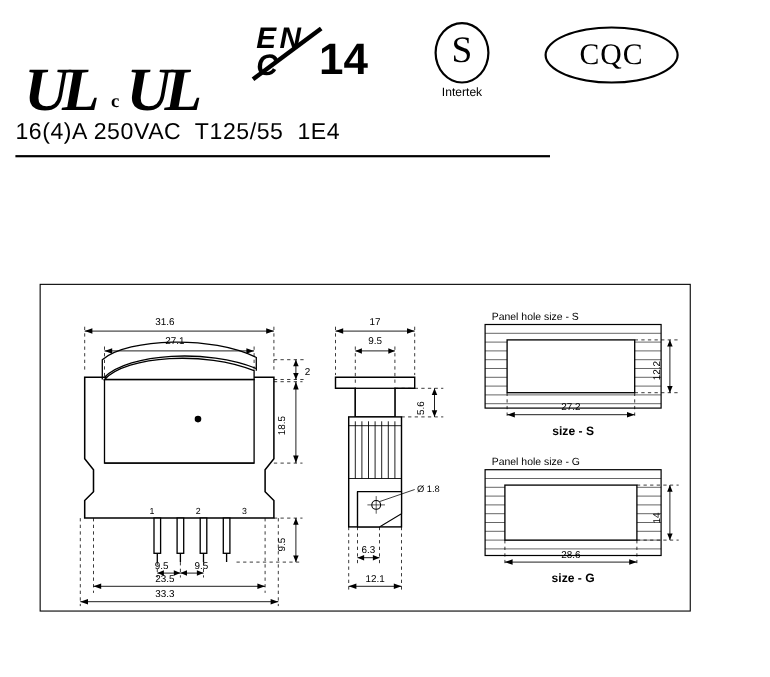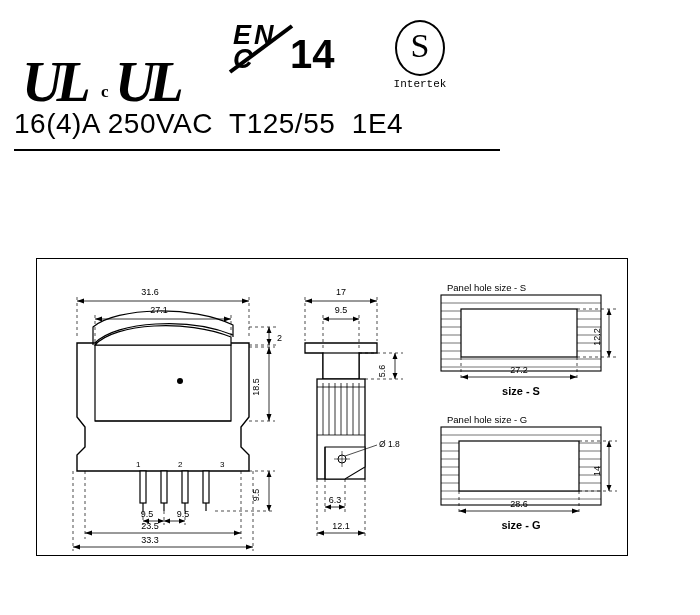--- a/index.html
+++ b/index.html
@@ -57,38 +57,38 @@
   .intertek{position:absolute;left:382px;top:20px;text-align:center;width:76px;}
   .s-circle{
     width:46px;height:52px;border:2.5px solid #000;border-radius:50%;
     margin:0 auto;position:relative;
   }
   .s-letter{
     font-family:"Liberation Serif", serif;
     font-size:34px;font-weight:normal;line-height:48px;
   }
   .intertek-label{
-    font-family:Liberation Mono, monospace;
+    font-family:Liberation Sans, sans-serif;
     font-size:11px;margin-top:2px;
   }
   
   .cqc{
     position:absolute;left:495px;top:24px;
     width:118px;height:48px;border:2.5px solid #000;border-radius:50%;
     text-align:center;
   }
   .cqc-text{
     font-family:"Liberation Serif", serif;
     font-size:27px;line-height:46px;letter-spacing:1px;
   }
   
   .ratings{position:absolute;left:14px;top:108px;width:660px;}
   .rline{
     font-family:"Liberation Sans", sans-serif;
-    font-size:28px;letter-spacing:.5px;
+    font-size:21px;letter-spacing:.5px;
     margin-bottom:9px;white-space:pre;
   }
   .rule{
     width:486px;height:2px;background:#000;margin:4px 0 8px 0;
   }
   
   .drawbox{
     position:absolute;left:36px;top:258px;width:590px;height:296px;
     border:1.5px solid #000;background:#fff;
   }
@@ -124,20 +124,23 @@
     </div>
   </div>
 
   <div class="intertek">
     <div class="s-circle">
       <span class="s-letter">S</span>
     </div>
     <div class="intertek-label">Intertek</div>
   </div>
 
+  <div class="cqc">
+    <span class="cqc-text">CQC</span>
+  </div>
 </div>
 
 <div class="ratings">
   <div class="rline">16(4)A 250VAC  T125/55  1E4</div>
   <div class="rule"></div>
 </div>
 
 <div class="drawbox">
   <svg width="588" height="294" viewBox="0 0 588 294">
     <g stroke="#000" fill="none" stroke-width="1">

